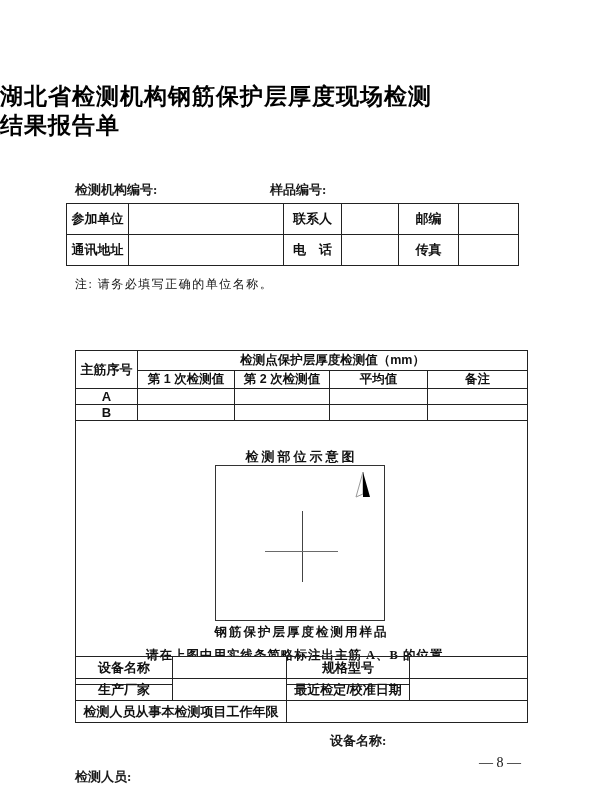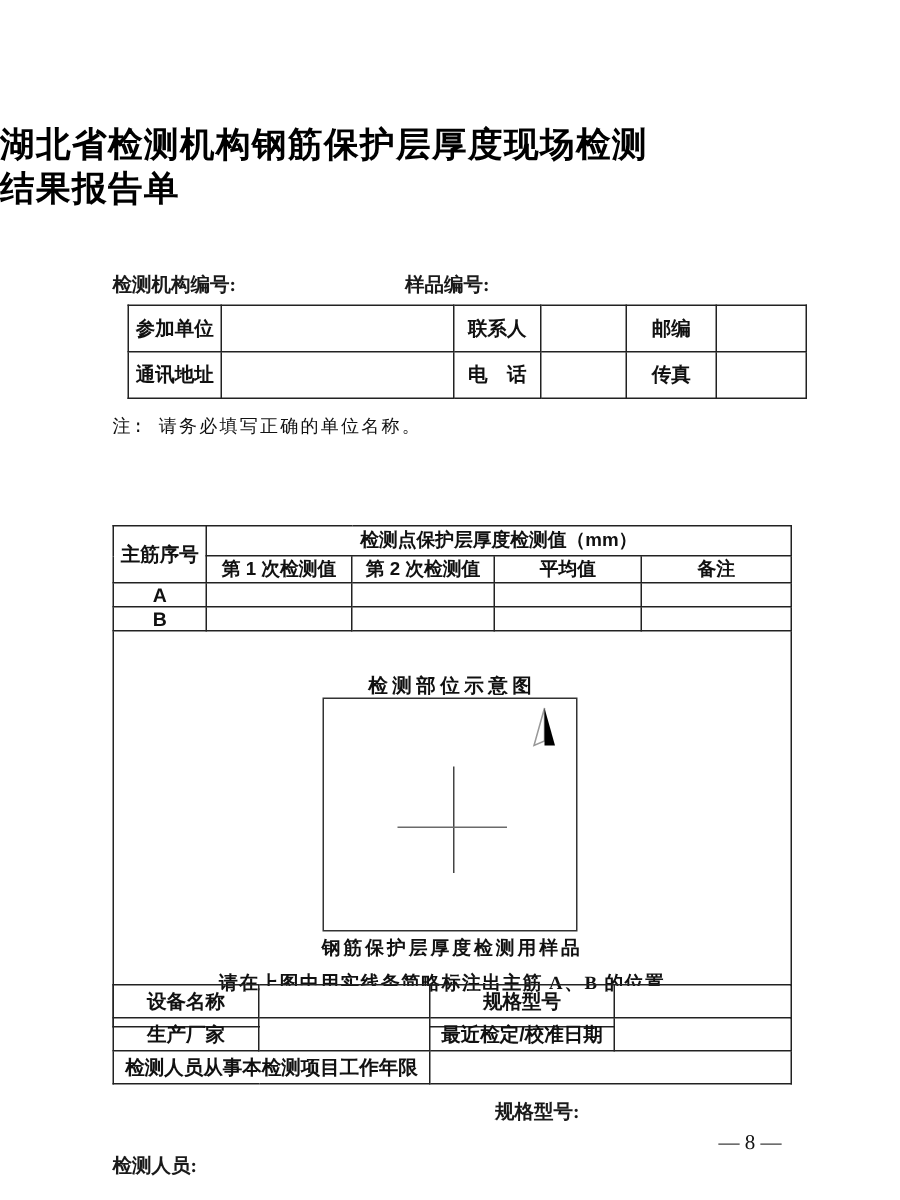--- a/index.html
+++ b/index.html
@@ -31,26 +31,26 @@
   td,th{
     border:1px solid #222;
     font-size:13px;
     text-align:center;vertical-align:middle;
     padding:0;overflow:hidden;
     font-family:"Liberation Sans","DejaVu Sans",sans-serif;
     font-weight:bold;color:#111;
   }
   td.blank{background:#fff;}
 
-  .contact-table{position:absolute;left:85px;top:203px;width:452px;}
+  .contact-table{position:absolute;left:66px;top:203px;width:452px;}
   .contact-table td{height:30px;}
 
   .note{
     position:absolute;left:75px;top:276px;font-size:12px;letter-spacing:1.5px;
-    font-family:Liberation Mono, monospace;font-weight:normal;color:#111;
+    font-family:Liberation Serif, serif;font-weight:normal;color:#111;
   }
 
   .measure-table{position:absolute;left:75px;top:322px;width:452px;margin-top:28px;}
   .measure-table td{font-size:12.5px;}
   .measure-table .r1{height:20px;}
   .measure-table .r2{height:17px;}
   .measure-table .rdata{height:16px;}
   .measure-table .rowhead{font-size:13px;}
 
   .diagram-cell{
@@ -212,18 +212,18 @@
     </tr>
     <tr>
       <td colspan="2">检测人员从事本检测项目工作年限</td>
       <td colspan="2" class="blank"></td>
     </tr>
   </tbody>
     </table>
 
   <div class="footer-row">
     <span class="tester">检测人员:</span>
-    <span class="filler">规格型号:</span>
+    <span class="filler">设备名称:</span>
   </div>
 
   <div class="page-number">— 8 —</div>
 
 </div>
 
 </body></html>

